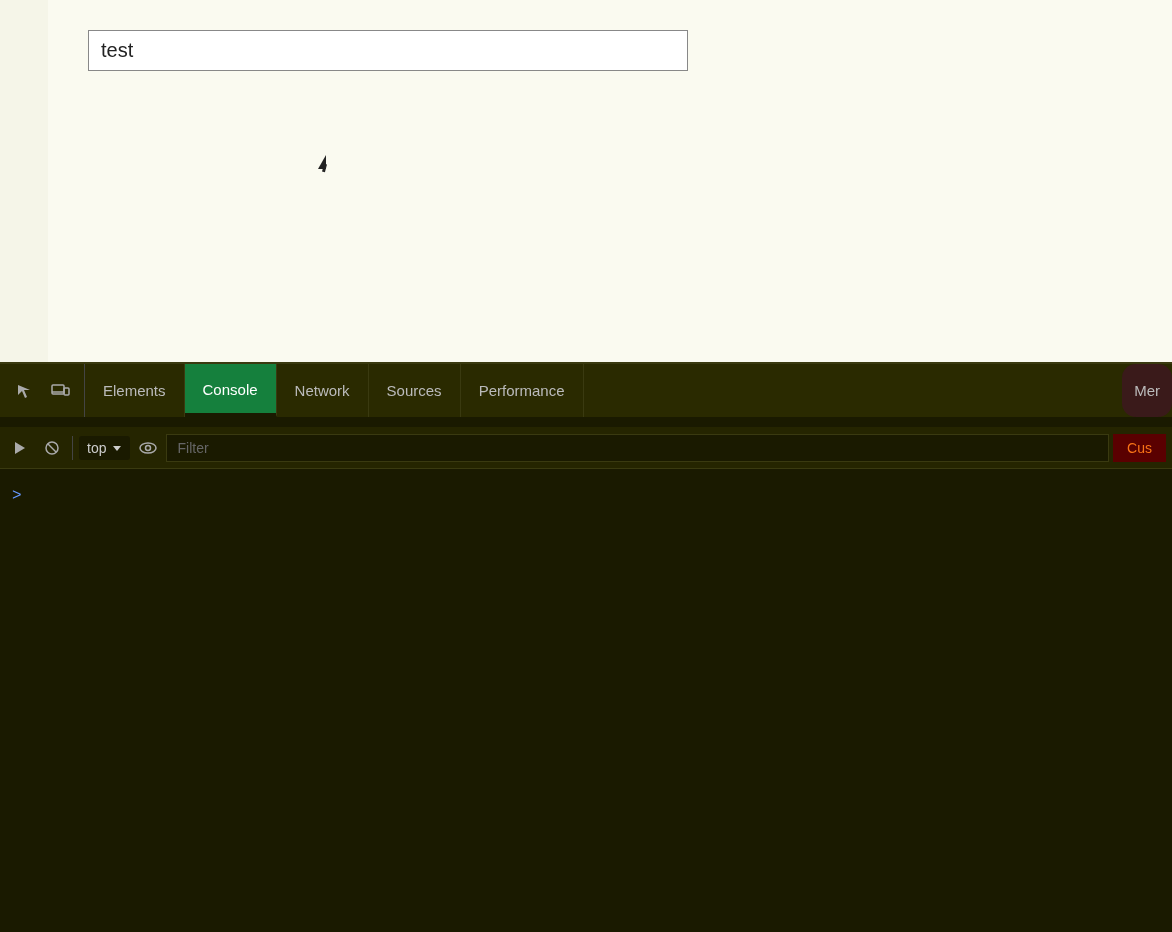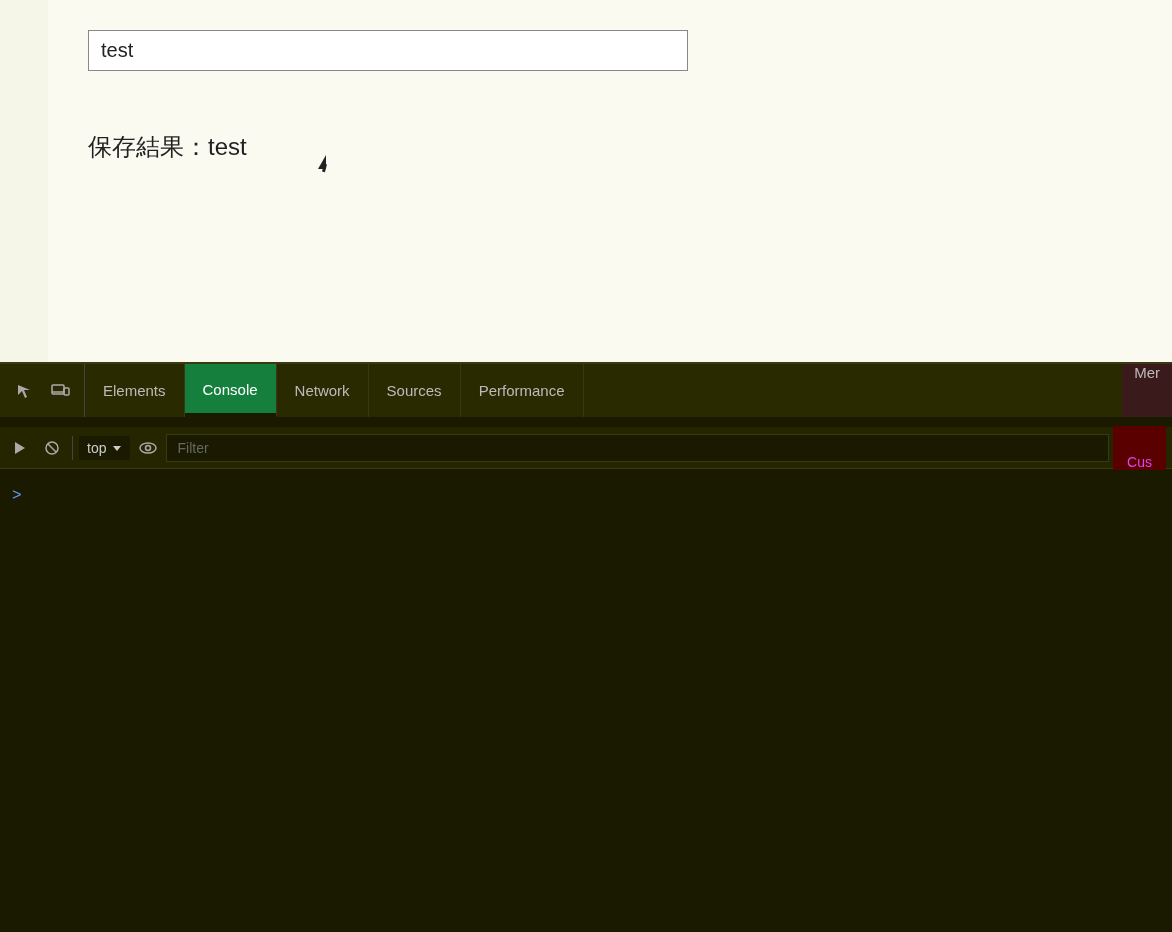--- a/index.html
+++ b/index.html
@@ -132,28 +132,29 @@
       position: absolute;
       bottom: 0;
       left: 0;
       right: 0;
       height: 2px;
       background: #1a1a00;
     }
 
     .devtools-tab-more {
       display: flex;
-      align-items: flex-start;
+      align-items: center;
       padding: 0 12px;
       font-size: 15px;
       color: #bbb;
       cursor: pointer;
       background: #3a1a1a;
       margin-left: auto;
       white-space: nowrap;
+      border-radius: 14px;
     }
 
     
     .console-toolbar {
       display: flex;
       align-items: center;
       height: 42px;
       background: #252500;
       border-bottom: 1px solid #3a3a10;
       padding: 0 6px;
@@ -214,25 +215,25 @@
       display: flex;
       align-items: center;
       justify-content: center;
       cursor: pointer;
       color: #aaa;
       font-size: 16px;
     }
 
     .cus-btn {
       background: #5a0000;
-      color: #d946ef;
+      color: #f97316;
       padding: 0 14px;
-      height: 44px;
-      display: flex;
-      align-items: flex-end;
+      height: 28px;
+      display: flex;
+      align-items: center;
       font-size: 14px;
       cursor: pointer;
       white-space: nowrap;
     }
 
     
     .console-output {
       flex: 1;
       background: #1a1a00;
       color: #ccc;
@@ -259,23 +260,20 @@
       width: 20px;
       height: 20px;
     }
   </style>
 </head>
 <body>
 
 <div class="page-content">
   <input class="test-input" type="text" value="test" style="">
 
-  <div class="saved-result">
-    <span>保存結果：test</span>
-  </div>
 
   <div class="cursor"></div>
 </div>
 
 <div class="devtools">
 
   <div class="devtools-tabs">
 
     <div class="devtools-icons">
 

